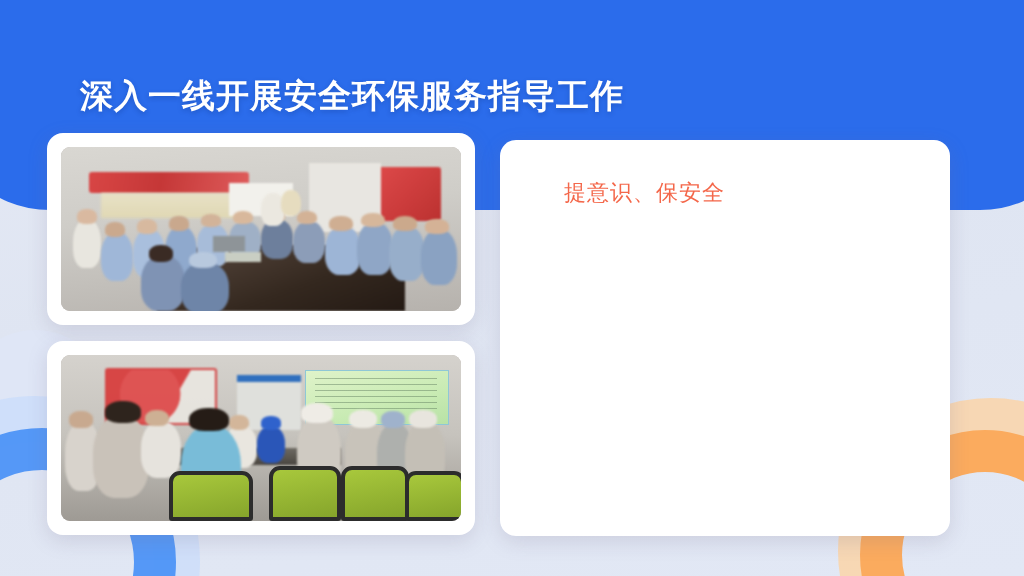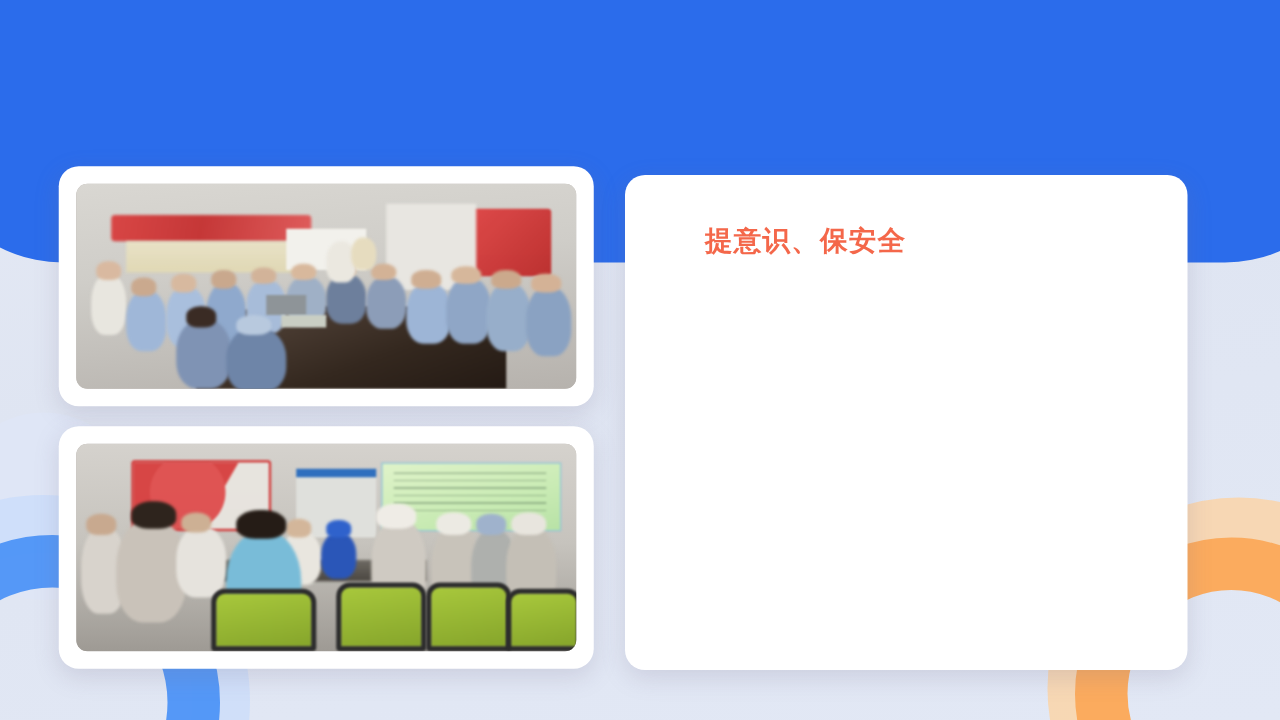--- a/index.html
+++ b/index.html
@@ -202,21 +202,21 @@
   
   .text-card {
     left:500px; top:140px;
     width:450px; height:396px;
     padding:34px 34px 28px 34px;
     z-index:5;
   }
   .text-heading {
     color:#f4674a;
     font-size:22px;
-    font-weight:bold;
+    font-weight:normal;
     letter-spacing:1px;
     margin:4px 0 0 30px;
   }
   .text-body {
     margin-top:46px;
     color:#262626;
     font-size:17.5px;
     line-height:2.02;
     text-align:justify;
     text-indent:2em;
@@ -228,20 +228,21 @@
 
 <div class="slide">
 
   <div class="blue-panel"></div>
   <div class="blob-soft"></div>
   <div class="ring ring-blue-soft"></div>
   <div class="ring ring-blue"></div>
   <div class="ring ring-orange-soft"></div>
   <div class="ring ring-orange"></div>
 
+  <div class="title">深入一线开展安全环保服务指导工作</div>
 
   <div class="card photo-card one">
     <div class="photo">
       <div class="p1-wall"></div>
       <div class="p1-banner"></div>
       <div class="p1-banner2"></div>
       <div class="p1-poster"></div>
       <div class="p1-door"></div>
       <div class="p1-board"></div>
       <div class="p1-table"></div>

